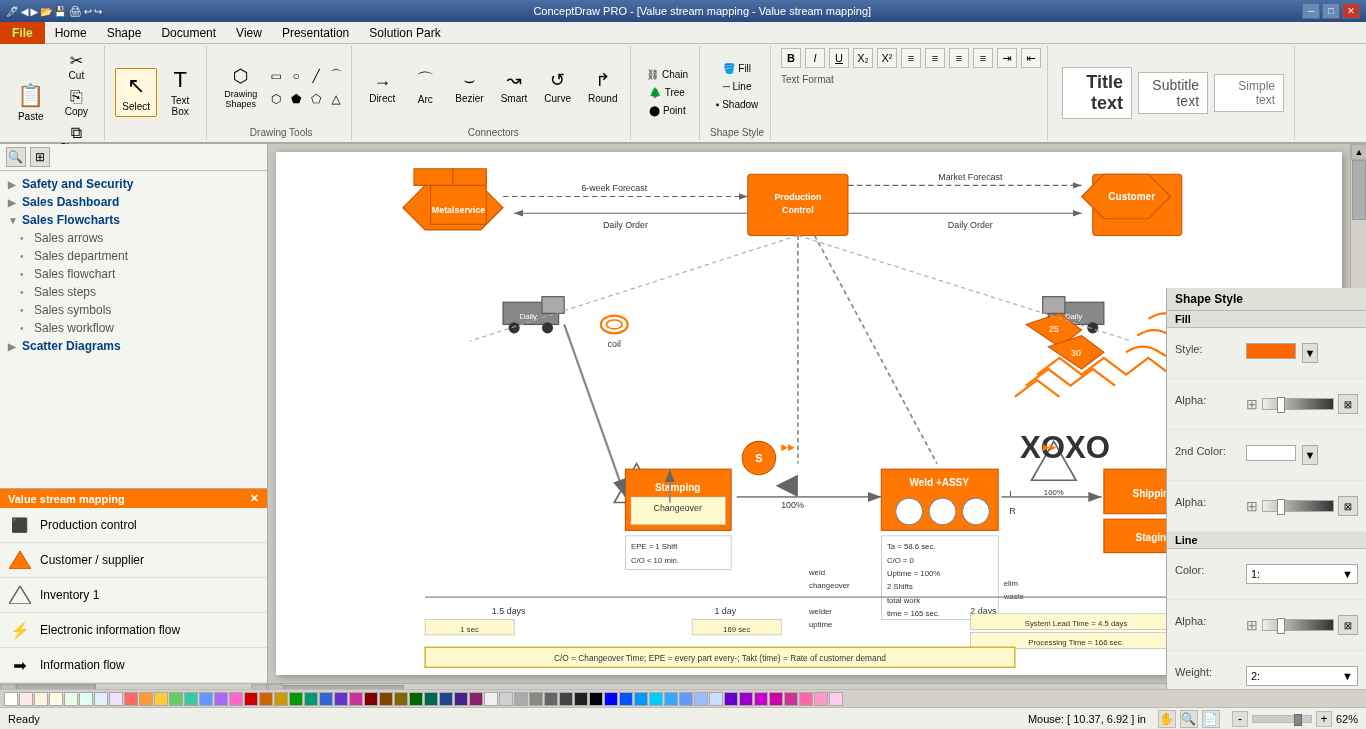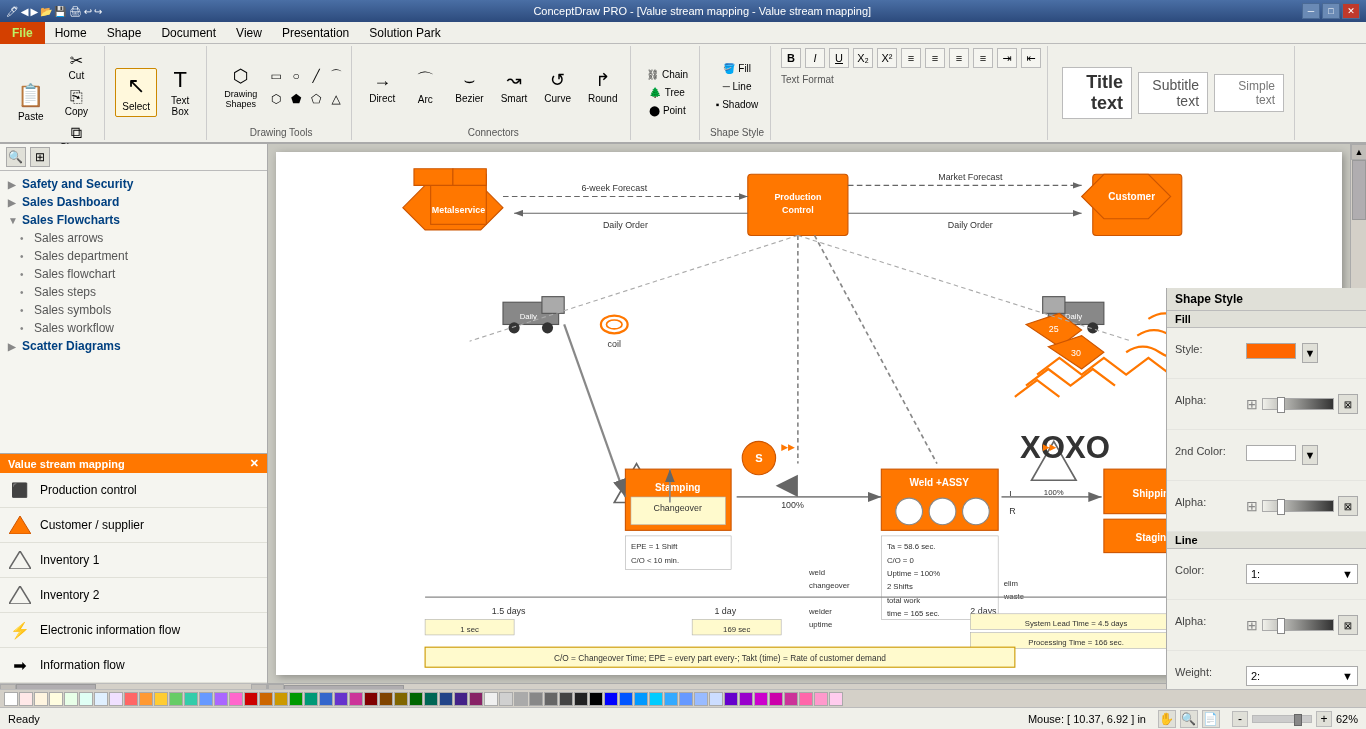--- a/index.html
+++ b/index.html
@@ -721,28 +721,20 @@
           </div>
           <span>Customer / supplier</span>
         </div>
         <div class="vsm-item">
           <div class="vsm-icon">
             <svg width="22" height="18" viewBox="0 0 22 18">
               <polygon points="11,0 22,18 0,18" fill="none" stroke="#666" stroke-width="1.5"></polygon>
             </svg>
           </div>
           <span>Inventory 1</span>
-        </div>
-        <div class="vsm-item">
-          <div class="vsm-icon">
-            <svg width="22" height="18" viewBox="0 0 22 18">
-              <polygon points="11,0 22,18 0,18" fill="none" stroke="#666" stroke-width="1.5"></polygon>
-            </svg>
-          </div>
-          <span>Inventory 2</span>
         </div>
         <div class="vsm-item">
           <div class="vsm-icon" style="color:#ff7700;font-size:16px">⚡</div>
           <span>Electronic information flow</span>
         </div>
         <div class="vsm-item">
           <div class="vsm-icon" style="font-size:16px">➡</div>
           <span>Information flow</span>
         </div>
       </div>

